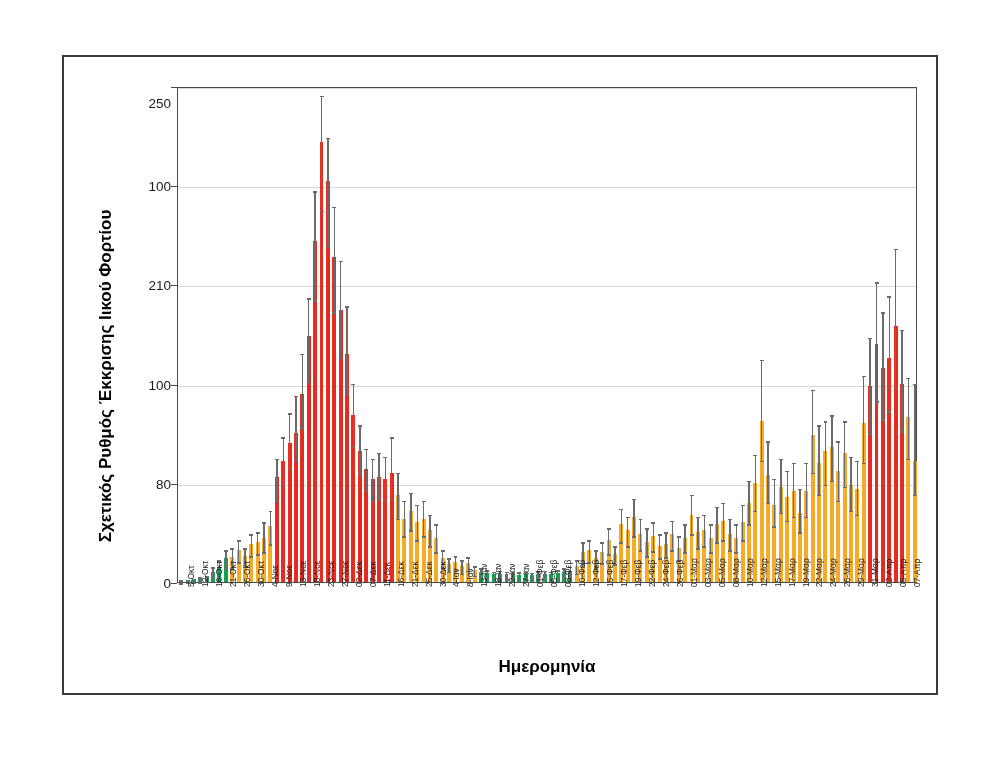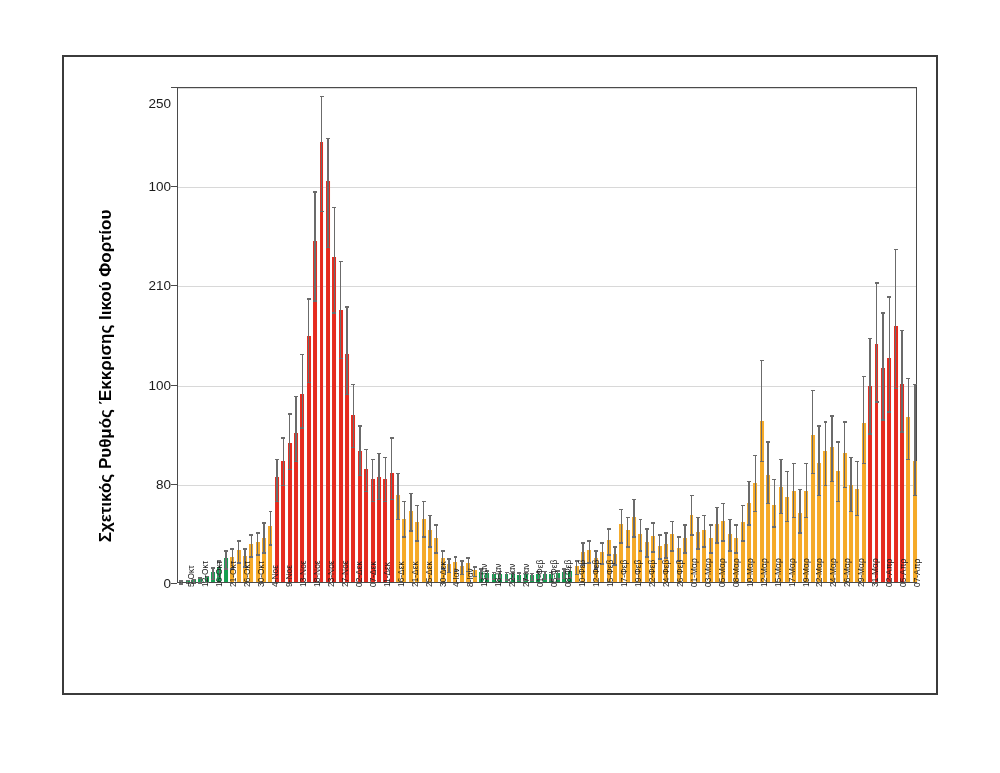--- a/index.html
+++ b/index.html
@@ -917,14 +917,15 @@
       <div class="xtick" style="left: 638.483px; top: 2px;">22-Μαρ</div>
       <div class="xtick" style="left: 652.445px; top: 2px;">24-Μαρ</div>
       <div class="xtick" style="left: 666.408px; top: 2px;">26-Μαρ</div>
       <div class="xtick" style="left: 680.37px; top: 2px;">29-Μαρ</div>
       <div class="xtick" style="left: 694.332px; top: 2px;">31-Μαρ</div>
       <div class="xtick" style="left: 708.294px; top: 2px;">02-Απρ</div>
       <div class="xtick" style="left: 722.257px; top: 2px;">05-Απρ</div>
       <div class="xtick" style="left: 736.219px; top: 2px;">07-Απρ</div>
     </div>
 
+  <div id="xlabel">Ημερομηνία</div>
 
 </div>
 
 </body></html>

